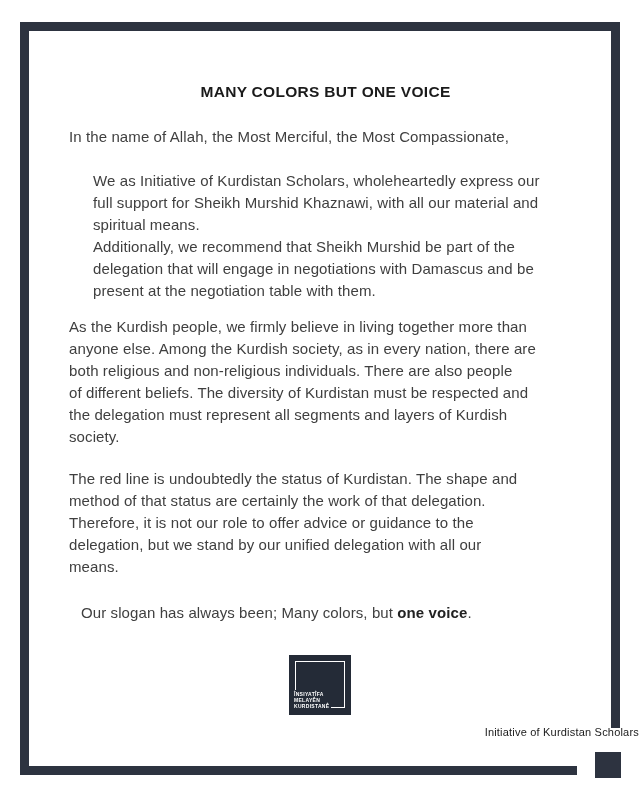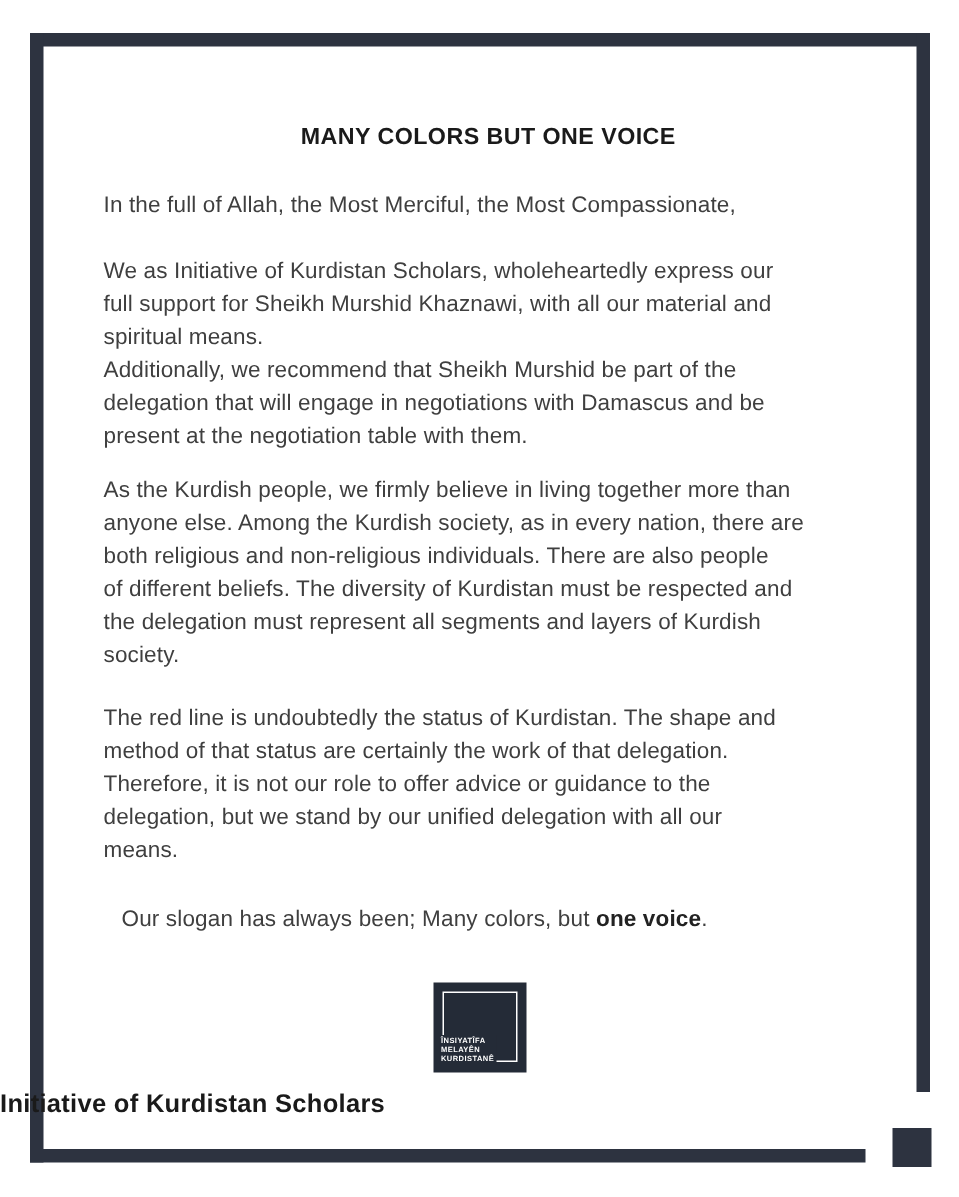--- a/index.html
+++ b/index.html
@@ -34,21 +34,21 @@
     padding-left:12px;
   }
   .para{
     position:absolute;left:69px;width:516px;
     font-size:15px;line-height:22px;
     letter-spacing:.1px;
     color:var(--body-text);
     white-space:pre-line;
   }
   .para-1{top:126px;}
-  .para-2{top:170px;}
+  .para-2{top:170px;margin-left:24px;}
   .para-3{top:316px;}
   .para-4{top:468px;}
   .para-5{top:602px;margin-left:12px;}
   .slogan-bold{font-weight:700;color:#222;}
   
   .logo{
     position:absolute;left:289px;top:655px;
     width:62px;height:60px;
     background:var(--logo-bg);
   }
@@ -60,40 +60,40 @@
     position:absolute;left:4px;bottom:5px;
     background:var(--logo-bg);
     color:#ffffff;
     font-size:5px;line-height:6px;
     font-weight:700;letter-spacing:.3px;
     padding:1px 2px 1px 1px;
     white-space:pre-line;
   }
   .footer-title{
     position:absolute;left:0;right:0;top:726px;
-    text-align:left;
-    font-size:17px;font-weight:700;
+    text-align:right;
+    font-size:11px;font-weight:400;
     letter-spacing:.2px;
     color:var(--heading-text);
   }
 </style>
 </head>
 <body>
 
 <div class="page">
 
   <div class="bar bar-top"></div>
   <div class="bar bar-left"></div>
   <div class="bar bar-right"></div>
   <div class="bar bar-bottom"></div>
   <div class="corner-square"></div>
 
   <div class="doc-title">MANY COLORS BUT ONE VOICE</div>
 
-  <p class="para para-1">In the full of Allah, the Most Merciful, the Most Compassionate,</p>
+  <p class="para para-1">In the name of Allah, the Most Merciful, the Most Compassionate,</p>
   <p class="para para-2">We as Initiative of Kurdistan Scholars, wholeheartedly express our
 full support for Sheikh Murshid Khaznawi, with all our material and
 spiritual means.
 Additionally, we recommend that Sheikh Murshid be part of the
 delegation that will engage in negotiations with Damascus and be
 present at the negotiation table with them.</p>
   <p class="para para-4">The red line is undoubtedly the status of Kurdistan. The shape and
 method of that status are certainly the work of that delegation.
 Therefore, it is not our role to offer advice or guidance to the
 delegation, but we stand by our unified delegation with all our

